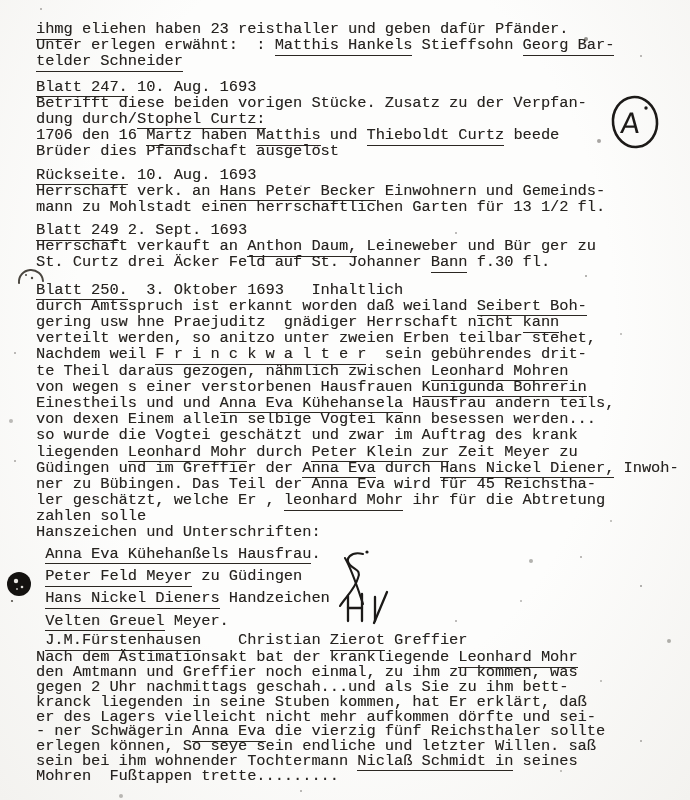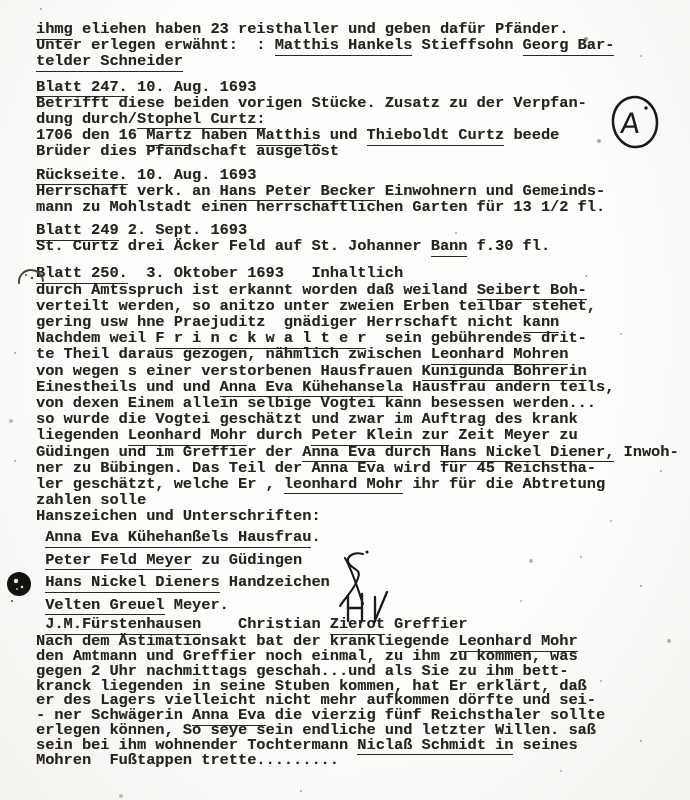--- a/index.html
+++ b/index.html
@@ -13,21 +13,21 @@
     width:690px; height:800px;
     overflow:hidden;
     background: radial-gradient(ellipse at 50% 40%, #fdfdfc 55%, #f3f2ef 100%);
     color:#262320;
   }
   .doc-text {
     position:absolute;
     left:36px; top:21px;
     width:650px;
     font-size:15.3px;
-    font-weight:700;
+    font-weight:400;
     text-shadow:0.3px 0.3px 0 rgba(45,40,33,0.35);
   }
   .block { margin:0; }
   .line {
     white-space:pre;
     letter-spacing:0;
   }
   .u {
     border-bottom:1.6px solid #2b2722;
     padding-bottom:0.5px;
@@ -82,27 +82,28 @@
         <div class="line" style="line-height: 16.2px; height: 16.2px;"><span>1706 den 16 </span><span class="u">Martz</span><span> haben </span><span class="u">Matthis</span><span> und </span><span class="u">Thieboldt Curtz</span><span> beede</span></div>
         <div class="line" style="line-height: 16.2px; height: 16.2px;"><span>Brüder dies Pfandschaft ausgelöst</span></div>
       </div>
       <div class="block" style="margin-top: 7px;">
         <div class="line" style="line-height: 16.2px; height: 16.2px;"><span class="u">Rückseite.</span><span> 10. Aug. 1693</span></div>
         <div class="line" style="line-height: 16.2px; height: 16.2px;"><span>Herrschaft verk. an </span><span class="u">Hans Peter Becker</span><span> Einwohnern und Gemeinds-</span></div>
         <div class="line" style="line-height: 16.2px; height: 16.2px;"><span>mann zu Mohlstadt einen herrschaftlichen Garten für 13 1/2 fl.</span></div>
       </div>
       <div class="block" style="margin-top: 7px;">
         <div class="line" style="line-height: 16.2px; height: 16.2px;"><span class="u">Blatt 249</span><span> 2. Sept. 1693</span></div>
+        <div class="line" style="line-height: 16.2px; height: 16.2px;"><span>Herrschaft verkauft an </span><span class="u">Anthon Daum,</span><span> Leineweber und Bür ger zu</span></div>
         <div class="line" style="line-height: 16.2px; height: 16.2px;"><span>St. Curtz drei Äcker Feld auf St. Johanner </span><span class="u">Bann</span><span> f.30 fl.</span></div>
       </div>
       <div class="block" style="margin-top: 11px;">
         <div class="line" style="line-height: 16.2px; height: 16.2px;"><span class="u">Blatt 250.</span><span>  3. Oktober 1693   Inhaltlich</span></div>
         <div class="line" style="line-height: 16.2px; height: 16.2px;"><span>durch Amtsspruch ist erkannt worden daß weiland </span><span class="u">Seibert Boh-</span></div>
+        <div class="line" style="line-height: 16.2px; height: 16.2px;"><span>gering usw hne Praejuditz  gnädiger Herrschaft nicht </span><span class="u">kann</span></div>
         <div class="line" style="line-height: 16.2px; height: 16.2px;"><span>verteilt werden, so anitzo unter zweien Erben teilbar stehet,</span></div>
-        <div class="line" style="line-height: 16.2px; height: 16.2px;"><span>gering usw hne Praejuditz  gnädiger Herrschaft nicht </span><span class="u">kann</span></div>
         <div class="line" style="line-height: 16.2px; height: 16.2px;"><span>Nachdem weil </span><span class="u">F r i n c k w a l t e r</span><span>  sein gebührendes drit-</span></div>
         <div class="line" style="line-height: 16.2px; height: 16.2px;"><span>te Theil daraus gezogen, nähmlich zwischen </span><span class="u">Leonhard Mohren</span></div>
         <div class="line" style="line-height: 16.2px; height: 16.2px;"><span>von wegen s einer verstorbenen Hausfrauen </span><span class="u">Kunigunda Bohrerin</span></div>
         <div class="line" style="line-height: 16.2px; height: 16.2px;"><span>Einestheils und und </span><span class="u">Anna Eva Kühehansela</span><span> Hausfrau andern teils,</span></div>
         <div class="line" style="line-height: 16.2px; height: 16.2px;"><span>von dexen Einem allein selbige Vogtei kann besessen werden...</span></div>
         <div class="line" style="line-height: 16.2px; height: 16.2px;"><span>so wurde die Vogtei geschätzt und zwar im Auftrag des krank</span></div>
         <div class="line" style="line-height: 16.2px; height: 16.2px;"><span>liegenden </span><span class="u">Leonhard Mohr</span><span> durch </span><span class="u">Peter Klein zur</span><span> Zeit Meyer zu</span></div>
         <div class="line" style="line-height: 16.2px; height: 16.2px;"><span>Güdingen und im Greffier der </span><span class="u">Anna Eva</span><span> durch </span><span class="u">Hans Nickel Diener,</span><span> Inwoh-</span></div>
         <div class="line" style="line-height: 16.2px; height: 16.2px;"><span>ner zu Bübingen. Das Teil der Anna Eva wird für 45 Reichstha-</span></div>
         <div class="line" style="line-height: 16.2px; height: 16.2px;"><span>ler geschätzt, welche Er , </span><span class="u">leonhard Mohr</span><span> ihr für die Abtretung</span></div>

